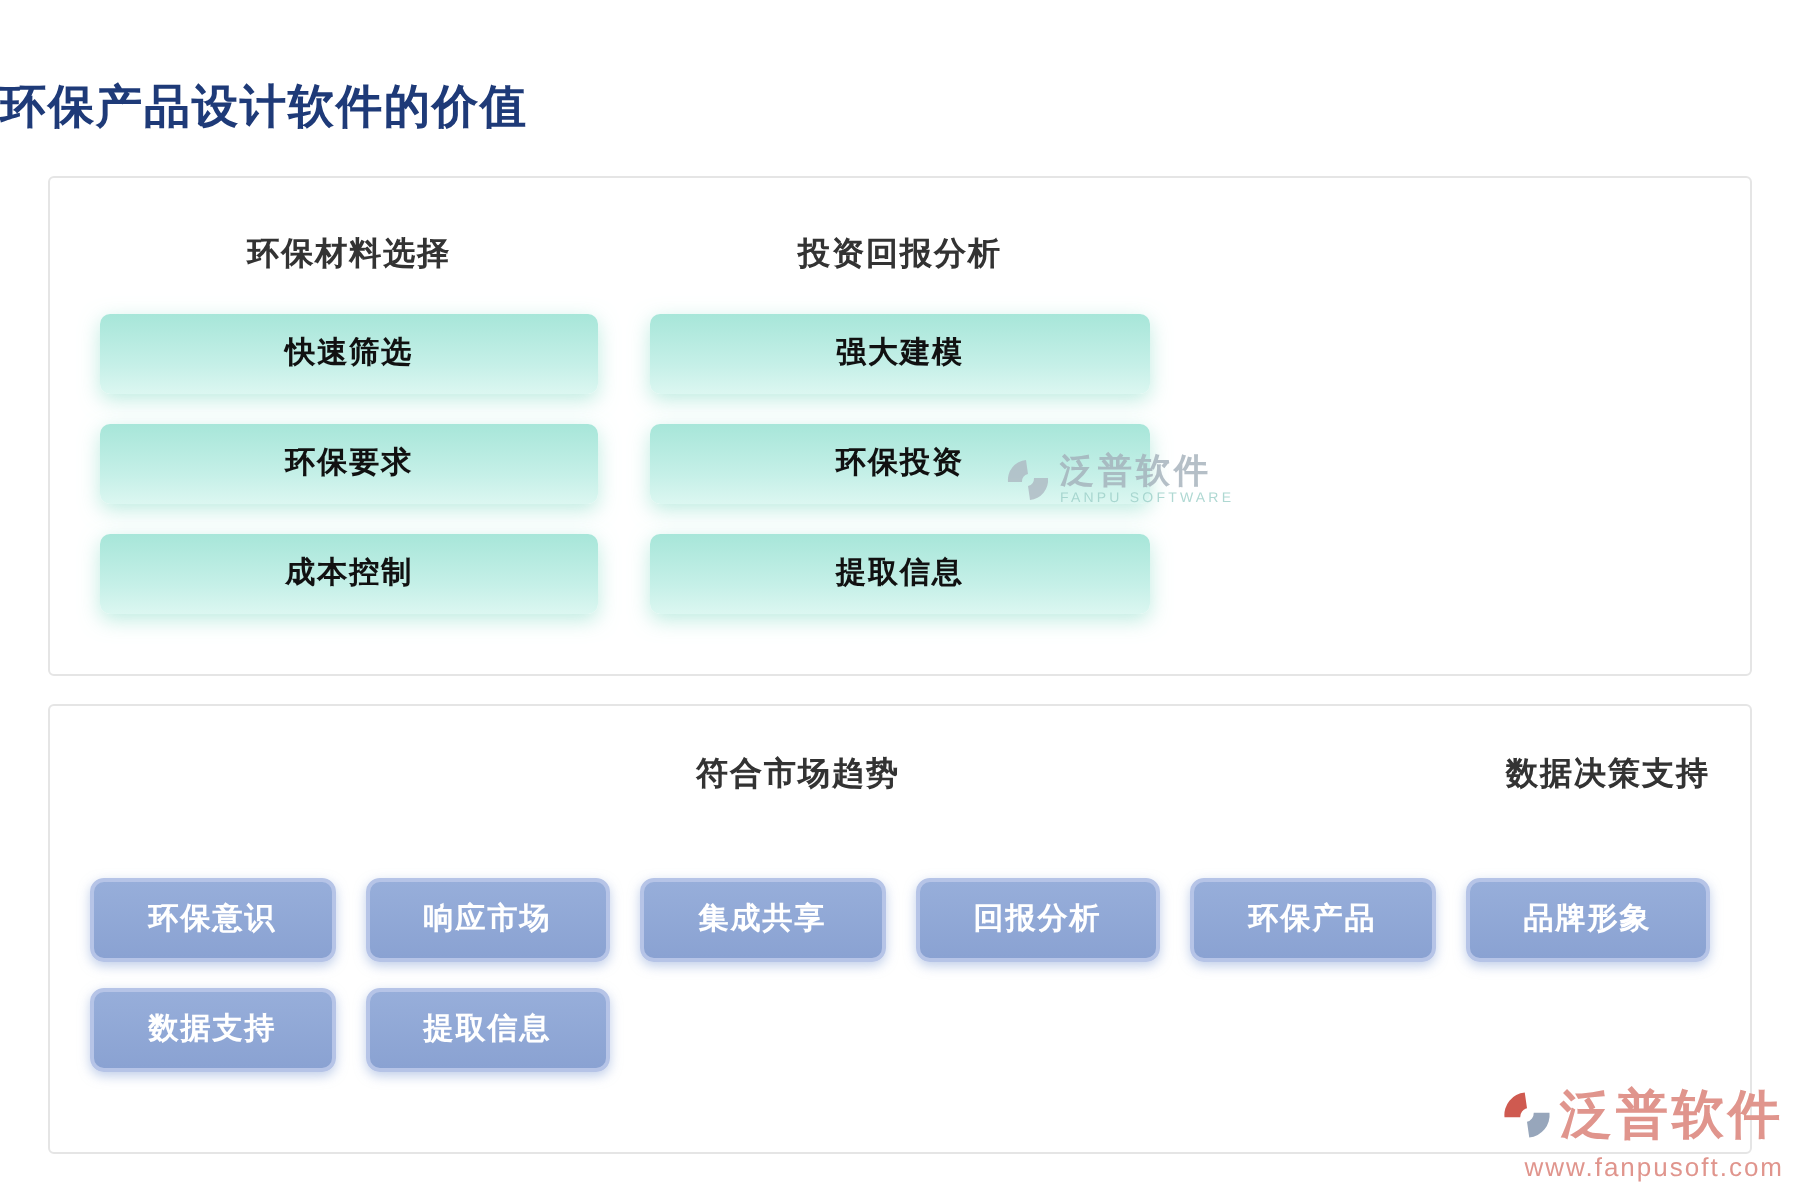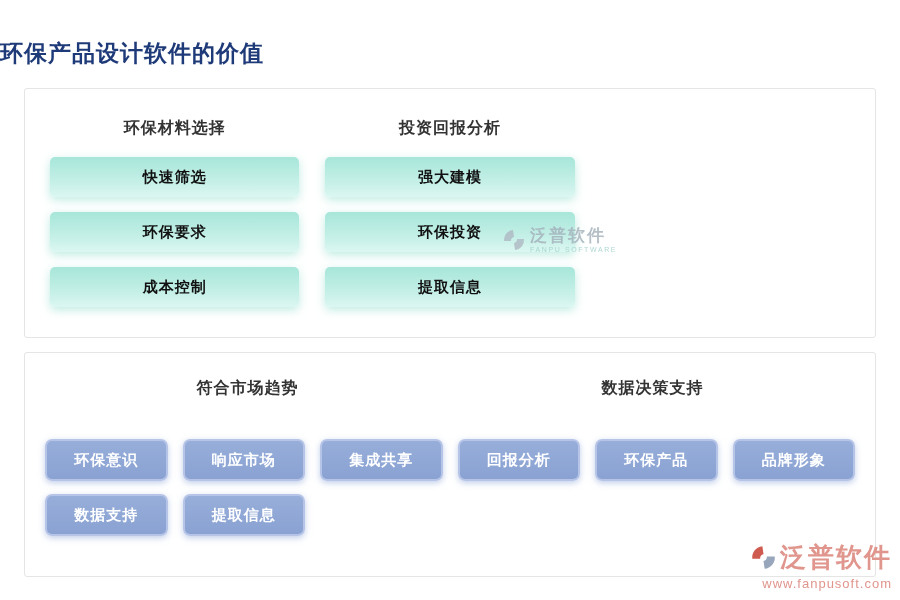--- a/index.html
+++ b/index.html
@@ -44,21 +44,21 @@
   }
   .tag.teal{
     color:#111111;border-radius:5px;margin-bottom:15px;
     background:linear-gradient(180deg,var(--teal_top) 0%,#c6f0e8 65%,var(--teal_bottom) 100%);
     box-shadow:0 3px 10px rgba(170,230,215,.75);
   }
   .group-headers{
     display:grid;grid-template-columns:1fr 1fr;margin-bottom:40px;
   }
   .group-header{
-    text-align:center;font-size:16px;font-weight:bold;color:var(--header_color);
+    text-align:right;font-size:16px;font-weight:bold;color:var(--header_color);
     height:22px;line-height:22px;letter-spacing:1px;
   }
   .tags-grid{
     display:grid;grid-template-columns:repeat(6,1fr);gap:13px 15px;
   }
   .tag.blue{
     height:42px;line-height:38px;color:#ffffff;border-radius:7px;
     background:linear-gradient(180deg,#97aeda 0%,#8aa2d2 100%);
     border:2px solid var(--blue_border);
     box-shadow:0 2px 6px rgba(140,165,215,.55);

